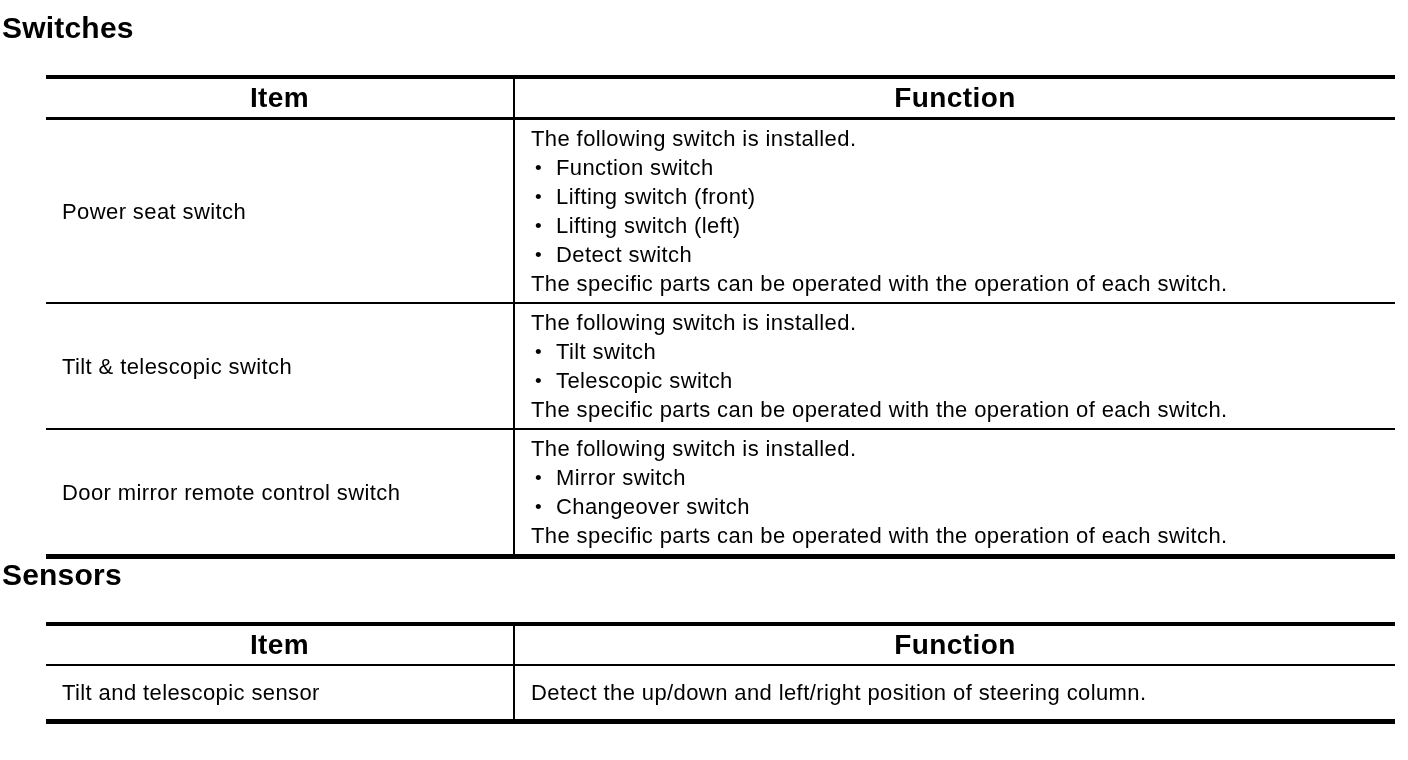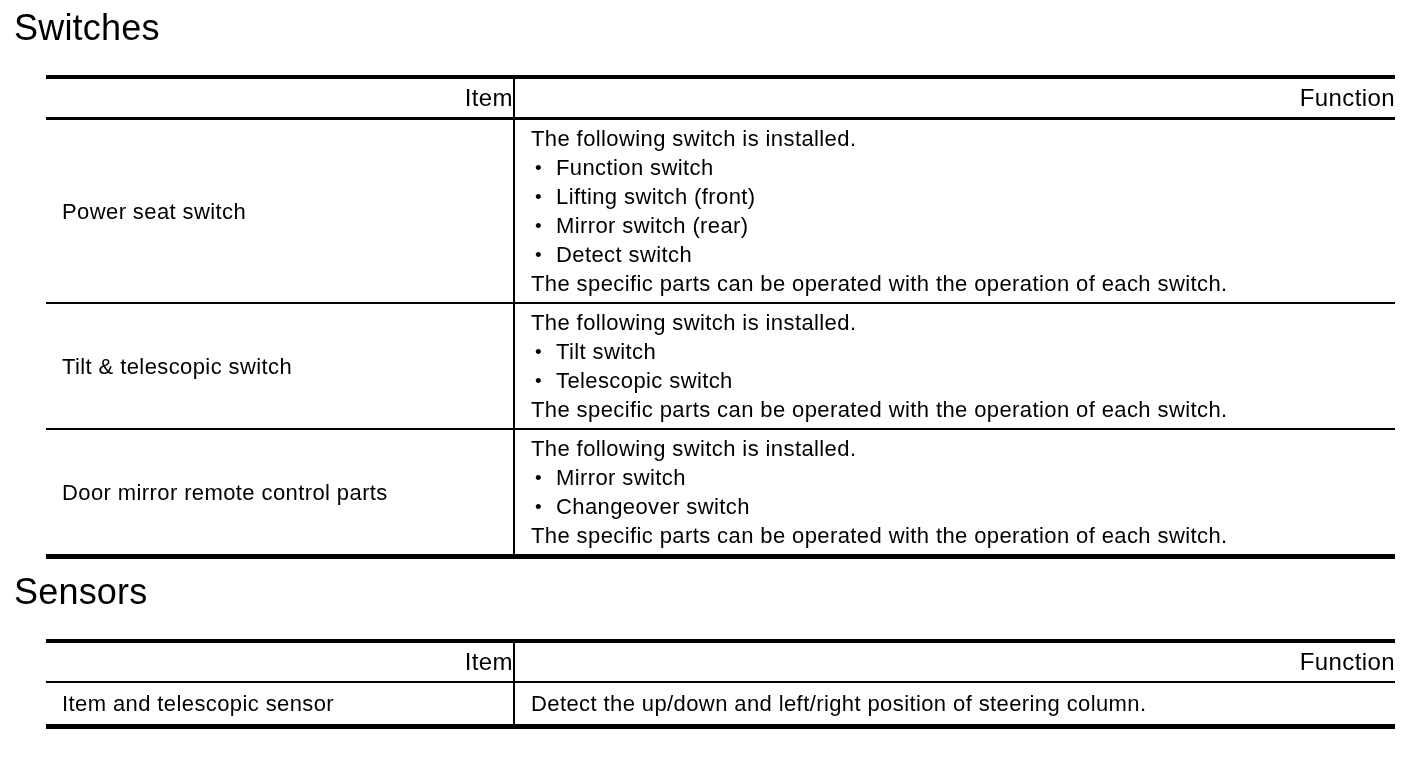--- a/index.html
+++ b/index.html
@@ -8,46 +8,46 @@
     background: #ffffff;
   }
   body {
     width: 1408px;
     height: 760px;
     font-family: "Liberation Sans", sans-serif;
     color: #000000;
     overflow: hidden;
   }
   .section-heading {
-    font-size: 36px;
+    font-size: 30px;
     line-height: 31px;
-    font-weight: 400;
+    font-weight: 700;
     letter-spacing: 0.2px;
-    margin: 0 0 0 14px;
+    margin: 0 0 0 2px;
   }
   #switches-heading { padding-top: 12px; margin-bottom: 32px; }
-  #sensors-heading  { padding-top: 17px; margin-bottom: 32px; }
+  #sensors-heading  { margin-bottom: 32px; }
 
   table.data-table {
     border-collapse: collapse;
     table-layout: fixed;
     margin-left: 46px;
     width: 1349px;
     border-top: 4px solid #000;
     border-bottom: 5px solid #000;
   }
   table.data-table col.col-item { width: 468px; }
   table.data-table col.col-func { width: 881px; }
 
   table.data-table th {
-    font-weight: 400;
-    font-size: 24px;
+    font-weight: 700;
+    font-size: 28px;
     letter-spacing: 0.4px;
     height: 38px;
-    text-align: right;
+    text-align: center;
     vertical-align: middle;
     padding: 0;
   }
   table.switches th { border-bottom: 3px solid #000; }
   table.sensors  th { border-bottom: 2px solid #000; }
 
   table.data-table th:first-child,
   table.data-table td:first-child {
     border-right: 2px solid #000;
   }
@@ -63,21 +63,21 @@
     vertical-align: middle;
   }
   td.item-cell {
     padding: 4px 10px 4px 16px;
   }
   td.func-cell {
     padding: 4px 16px;
     margin-top: 12px;
   }
   table.sensors td.item-cell { padding: 6px 10px 6px 16px; }
-  table.sensors td.func-cell { padding: 6px 16px; }
+  table.sensors td.func-cell { padding: 12px 16px; }
 
   .bullet-line { display: flex; }
   .bullet-marker {
     flex: 0 0 25px;
     width: 25px;
     box-sizing: border-box;
     padding-left: 4px;
     font-size: 19px;
   }
   .bullet-text { flex: 1 1 auto; }
@@ -106,21 +106,21 @@
         <div class="bullet-line">
           <span class="bullet-marker">•</span>
           <span class="bullet-text">Function switch</span>
         </div>
         <div class="bullet-line">
           <span class="bullet-marker">•</span>
           <span class="bullet-text">Lifting switch (front)</span>
         </div>
         <div class="bullet-line">
           <span class="bullet-marker">•</span>
-          <span class="bullet-text">Mirror switch (rear)</span>
+          <span class="bullet-text">Lifting switch (left)</span>
         </div>
         <div class="bullet-line">
           <span class="bullet-marker">•</span>
           <span class="bullet-text">Detect switch</span>
         </div>
         <div>The specific parts can be operated with the operation of each switch.</div>
       </td>
     </tr>
     <tr>
       <td class="item-cell">Tilt &amp; telescopic switch</td>
@@ -131,21 +131,21 @@
           <span class="bullet-text">Tilt switch</span>
         </div>
         <div class="bullet-line">
           <span class="bullet-marker">•</span>
           <span class="bullet-text">Telescopic switch</span>
         </div>
         <div>The specific parts can be operated with the operation of each switch.</div>
       </td>
     </tr>
     <tr>
-      <td class="item-cell">Door mirror remote control parts</td>
+      <td class="item-cell">Door mirror remote control switch</td>
       <td class="func-cell">
         <div>The following switch is installed.</div>
         <div class="bullet-line">
           <span class="bullet-marker">•</span>
           <span class="bullet-text">Mirror switch</span>
         </div>
         <div class="bullet-line">
           <span class="bullet-marker">•</span>
           <span class="bullet-text">Changeover switch</span>
         </div>
@@ -163,17 +163,17 @@
     <col class="col-func">
   </colgroup>
   <thead>
     <tr>
       <th>Item</th>
       <th>Function</th>
     </tr>
   </thead>
   <tbody>
     <tr>
-      <td class="item-cell">Item and telescopic sensor</td>
+      <td class="item-cell">Tilt and telescopic sensor</td>
       <td class="func-cell">Detect the up/down and left/right position of steering column.</td>
     </tr>
   </tbody>
 </table>
 
 </body></html>

